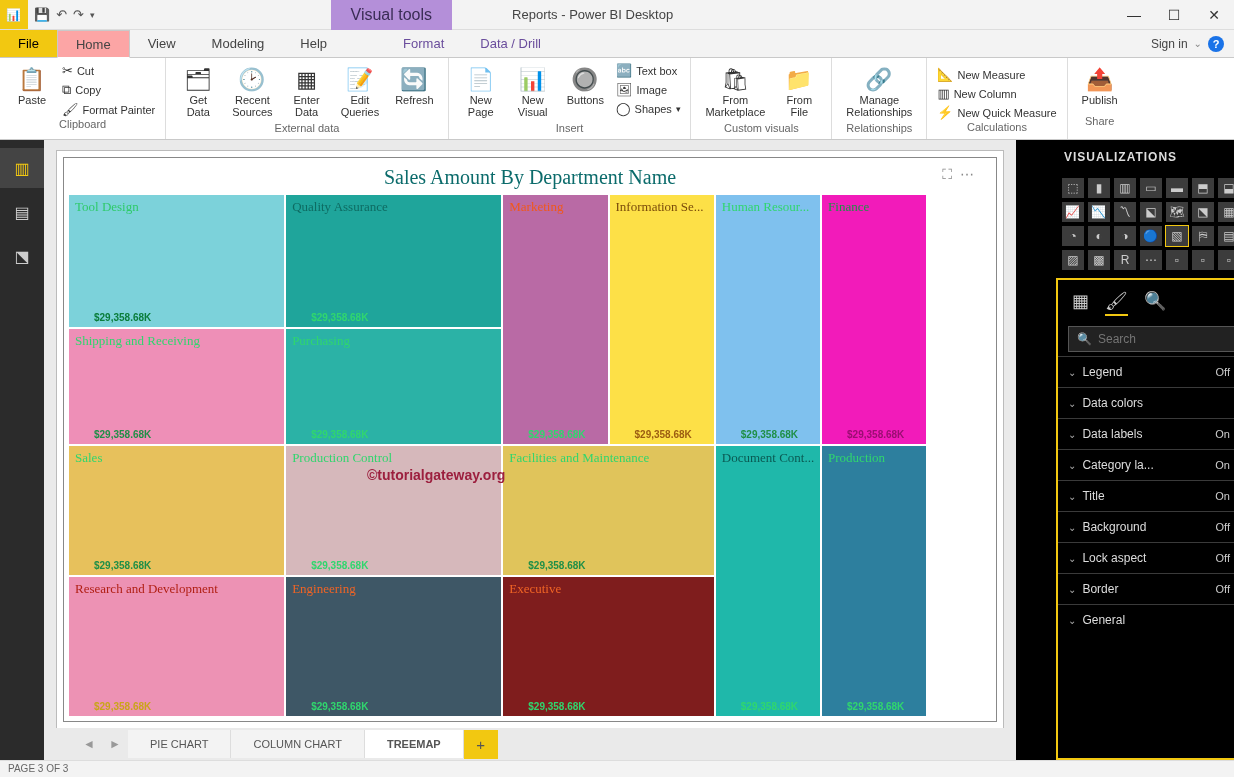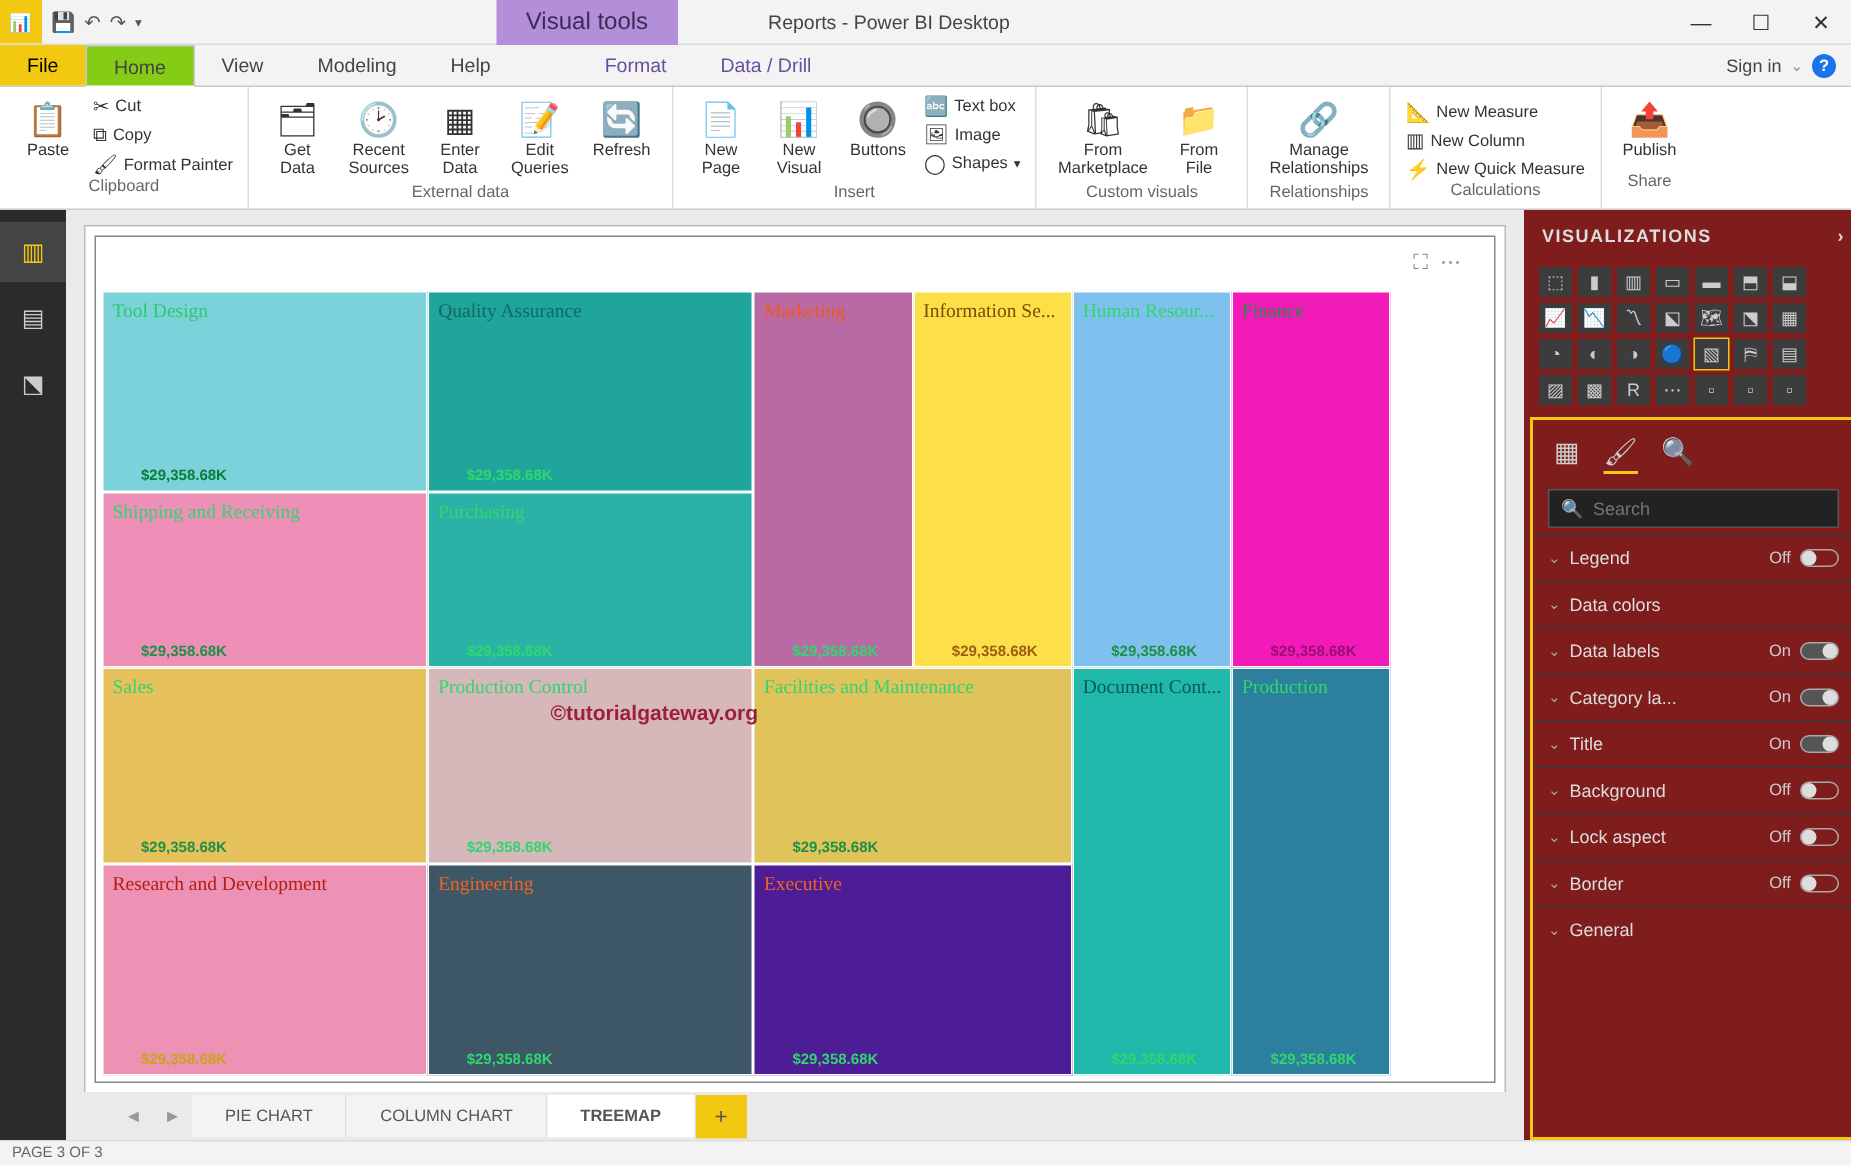--- a/index.html
+++ b/index.html
@@ -11,21 +11,21 @@
   .titlebar .qat { display:flex; align-items:center; gap:6px; padding: 0 6px; }
   .titlebar .qat span { color:#555; font-size:13px; cursor:pointer; }
   .titlebar .vt-label { background:#b48fd9; color:#3a2c55; padding: 6px 20px; font-size:16px; margin-left: 230px; }
   .titlebar .title-text { margin-left: 60px; font-size:13px; color:#444; }
   .win-controls { margin-left:auto; display:flex; }
   .win-controls span { width:40px; text-align:center; font-size:14px; color:#333; cursor:pointer; }
 
   
   .tabs { height: 28px; display:flex; align-items:stretch; border-bottom:1px solid #c9c9c9; background:#f3f3f3; }
   .tabs .tab { padding: 6px 18px; font-size:13px; color:#444; cursor:pointer; }
-  .tabs .tab.home { background:#84cc16; border:1px solid #c9c9c9; border-bottom:1px solid #fff; margin-bottom:-1px; }
+  .tabs .tab.home { background:#fca5a5; border:1px solid #c9c9c9; border-bottom:1px solid #fff; margin-bottom:-1px; }
   .tabs .tab.file { background:#f2c811; color:#000; font-weight:500; }
   .tabs .tab.fmt { color:#6a4d9c; margin-left: 40px; }
   .signin { margin-left:auto; padding:6px 10px; display:flex; align-items:center; gap:6px; font-size:12px; color:#444; }
   .signin .help { width:16px;height:16px;border-radius:50%;background:#1a73e8;color:#fff;display:flex;align-items:center;justify-content:center;font-size:11px;font-weight:bold; }
 
   
   .ribbon { height: 82px; background:#fff; border-bottom:1px solid #c9c9c9; display:flex; }
   .group { border-right:1px solid #ddd; padding: 4px 8px 0; display:flex; flex-direction:column; }
   .group .items { flex:1; display:flex; align-items:flex-start; gap:4px; }
   .group .glabel { text-align:center; font-size:11px; color:#666; padding-bottom:12px; }
@@ -54,21 +54,21 @@
   .watermark { position:absolute; top:316px; left:310px; color:#9c1f3e; font-size:14px; font-weight:bold; }
   .focus-icons { position:absolute; top:8px; right:22px; display:flex; gap:8px; color:#888; font-size:14px; }
 
   .pagetabs { height:32px; background:#eaeaea; display:flex; align-items:center; padding:0 20px; gap:0; }
   .pagetabs .nav { width:26px; text-align:center; color:#999; font-size:12px; cursor:pointer; }
   .pagetabs .ptab { padding:8px 22px; font-size:11px; color:#555; background:#f3f3f3; border-right:1px solid #ddd; cursor:pointer; }
   .pagetabs .ptab.active { background:#fff; font-weight:600; }
   .pagetabs .add { width:34px; text-align:center; background:#f2c811; color:#555; font-size:15px; cursor:pointer; padding:6px 0;}
 
   
-  .rightpanes { width:218px; background:#7f1d1d; display:flex; }
+  .rightpanes { width:218px; background:#000000; display:flex;padding-left:36px; }
   .vizpane { flex:1; display:flex; flex-direction:column; color:#ddd; }
   .pane-head { padding:10px 12px; font-size:12px; font-weight:bold; letter-spacing:1px; display:flex; align-items:center; justify-content:space-between; }
   .viz-grid { padding:4px 10px 8px; display:grid; grid-template-columns:repeat(7, 22px); gap:4px; }
   .viz-grid .v { width:22px; height:20px; background:#3c3c3c; display:flex; align-items:center; justify-content:center; font-size:12px; color:#ccc; cursor:pointer; }
   .viz-grid .v.sel { outline:1px solid #f2c811; }
 
   .fmt-area { border:2px solid #f2c811; margin:0 4px; flex:1; display:flex; flex-direction:column; }
   .fmt-tabs { display:flex; gap:16px; padding:10px 14px 6px; }
   .fmt-tabs span { color:#ccc; font-size:18px; cursor:pointer; }
   .fmt-tabs span.active { border-bottom:2px solid #f2c811; padding-bottom:2px; }
@@ -278,20 +278,21 @@
     <div class="rail-btn">⬔</div>
   </div>
 
   <div class="canvas-wrap">
     <div class="canvas">
       <div class="vis-frame">
         <div class="focus-icons">
           <span>⛶</span>
           <span>⋯</span>
         </div>
+        <div class="vis-title">Sales Amount By Department Name</div>
         <div class="treemap" id="treemap">
             <div class="cell" style="left: 0%; top: 0%; width: 23.5%; height: 25.6%; background: rgb(124, 210, 218);">
               <span class="cn" style="color:#2eca6a">Tool Design</span>
               <span class="cv" style="color:#0a7d3a">$29,358.68K</span>
             </div>
             <div class="cell" style="left: 23.5%; top: 0%; width: 23.5%; height: 25.6%; background: rgb(31, 165, 155);">
               <span class="cn" style="color:#0e6b62">Quality Assurance</span>
               <span class="cv" style="color:#30d66e">$29,358.68K</span>
             </div>
             <div class="cell" style="left: 47%; top: 0%; width: 11.5%; height: 48%; background: rgb(185, 106, 165);">
@@ -339,21 +340,21 @@
               <span class="cv" style="color:#30d66e">$29,358.68K</span>
             </div>
             <div class="cell" style="left: 0%; top: 73%; width: 23.5%; height: 27%; background: rgb(237, 146, 180);">
               <span class="cn" style="color:#b11f14">Research and Development</span>
               <span class="cv" style="color:#c9a51a">$29,358.68K</span>
             </div>
             <div class="cell" style="left: 23.5%; top: 73%; width: 23.5%; height: 27%; background: rgb(62, 87, 102);">
               <span class="cn" style="color:#f06425">Engineering</span>
               <span class="cv" style="color:#30d66e">$29,358.68K</span>
             </div>
-            <div class="cell" style="left: 47%; top: 73%; width: 23%; height: 27%; background: #4c1d95;">
+            <div class="cell" style="left: 47%; top: 73%; width: 23%; height: 27%; background: #7f1d1d;">
               <span class="cn" style="color:#f06425">Executive</span>
               <span class="cv" style="color:#30d66e">$29,358.68K</span>
             </div>
           </div>
       </div>
       <div class="watermark">©tutorialgateway.org</div>
     </div>
     <div class="pagetabs">
       <div class="nav">◄</div>
       <div class="nav">►</div>

